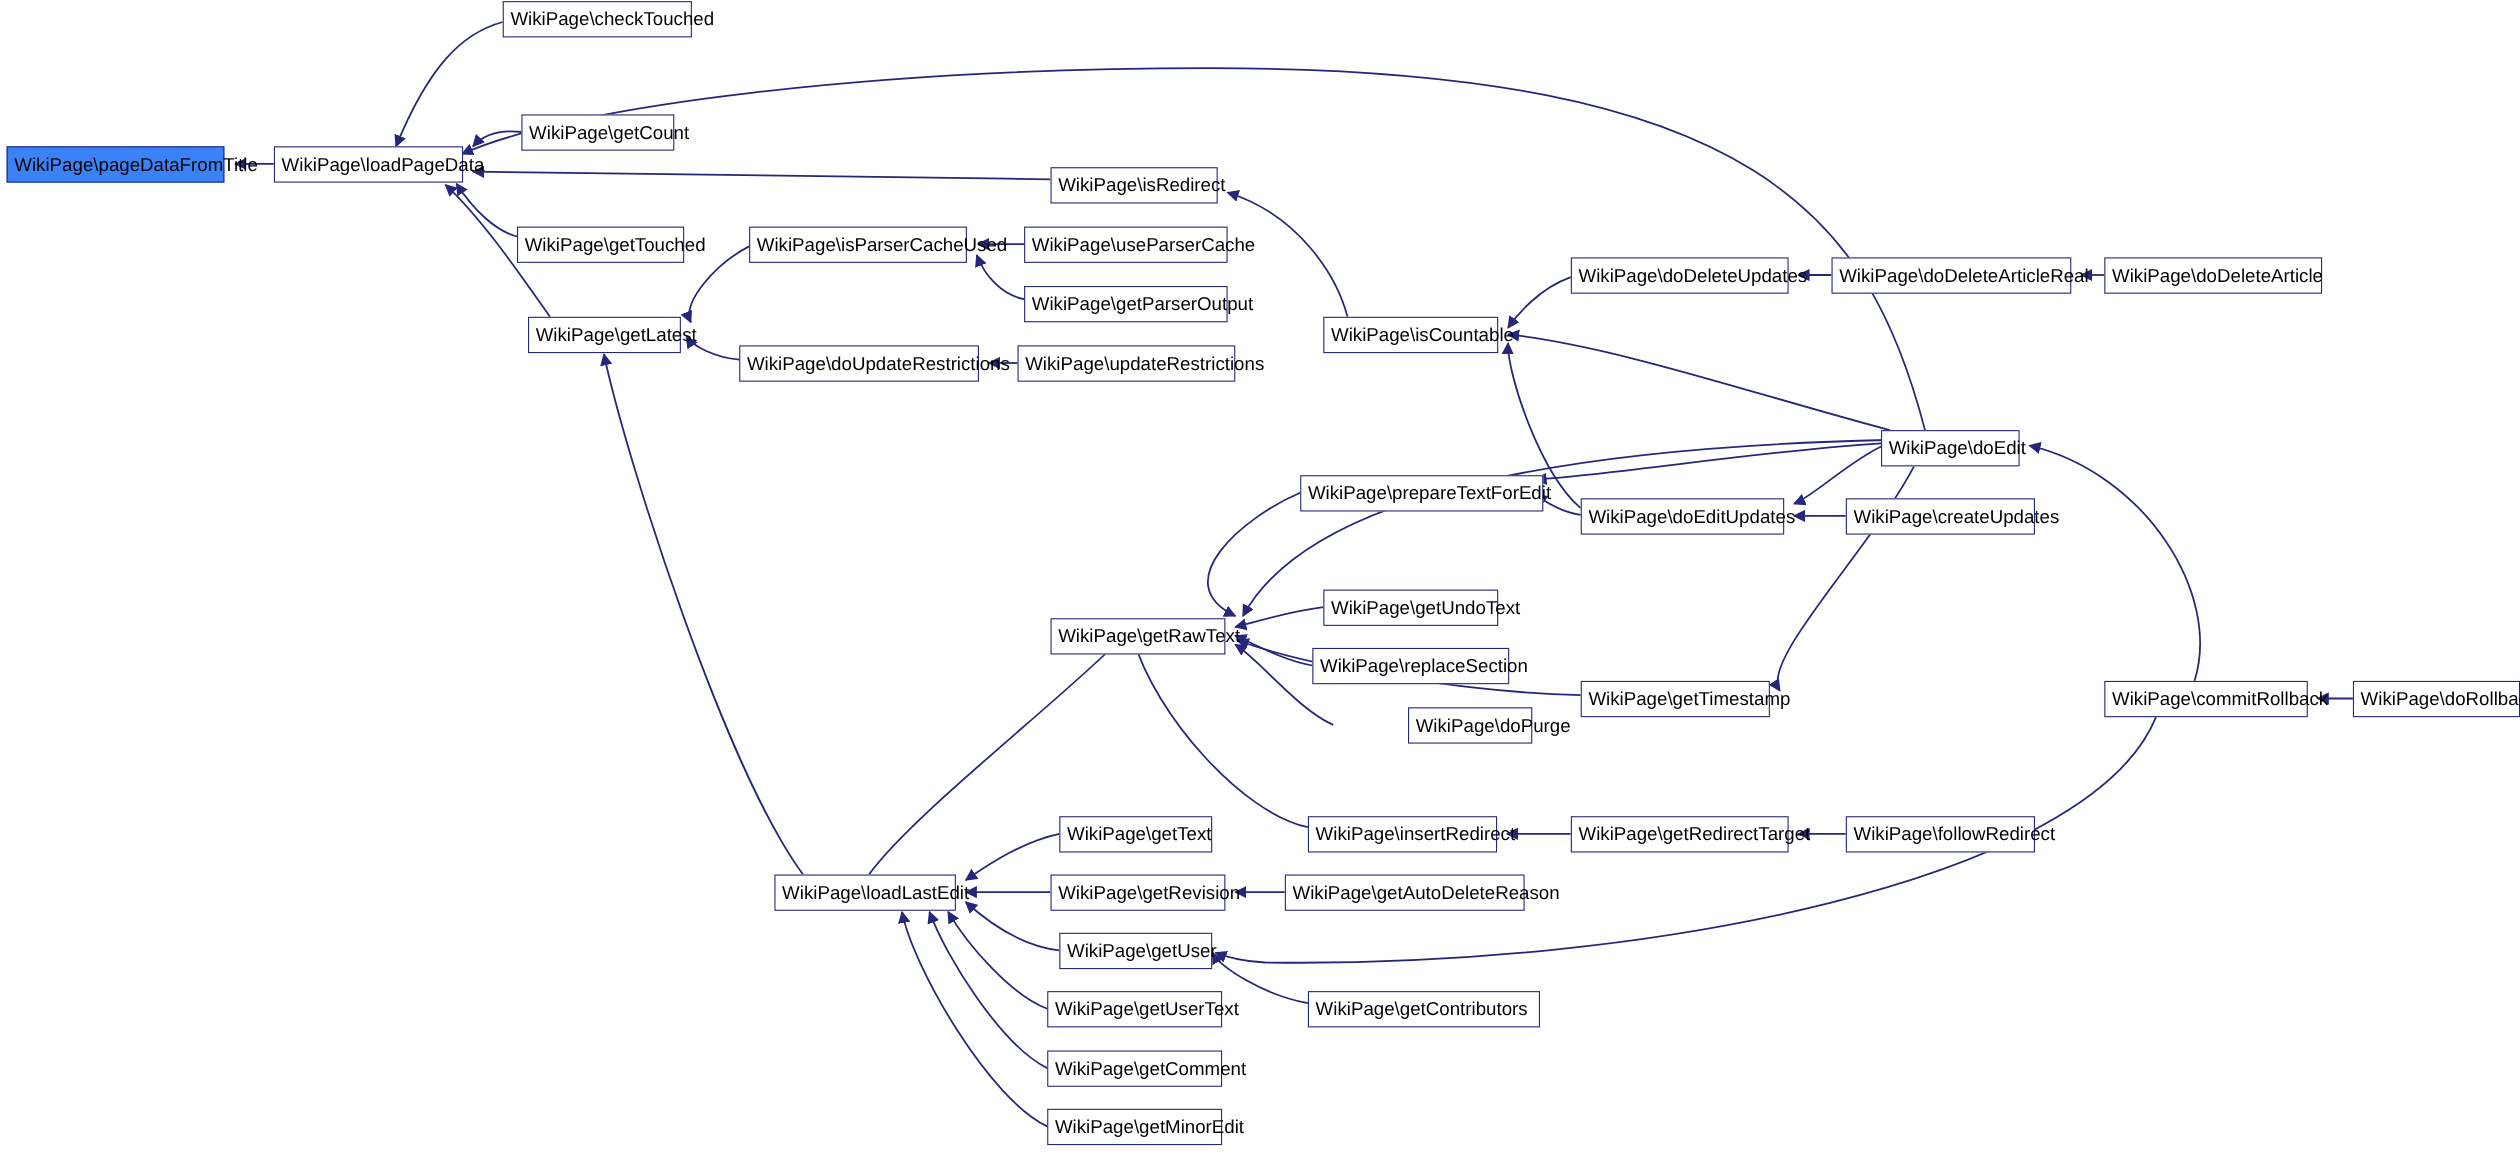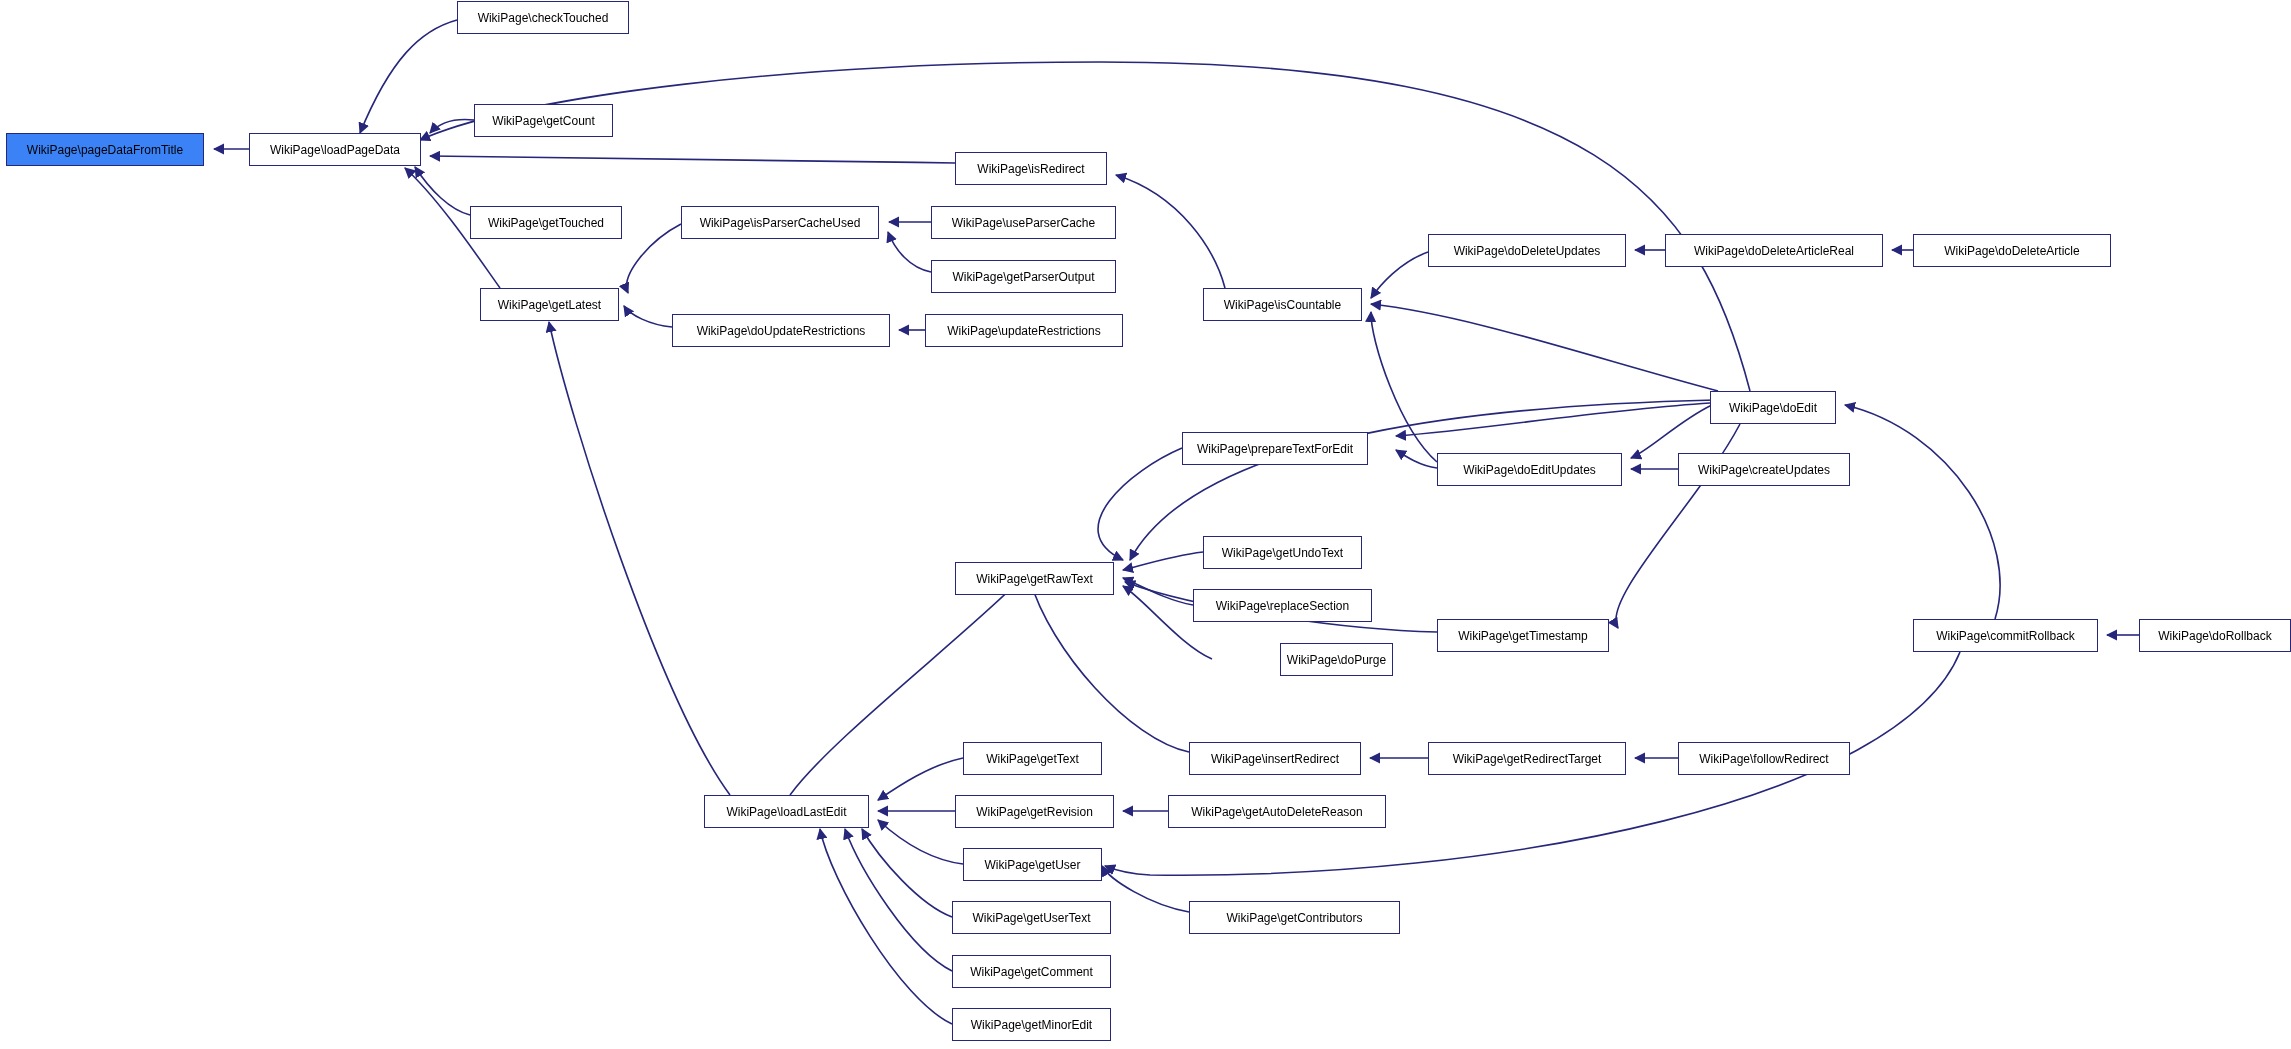--- a/index.html
+++ b/index.html
@@ -23,25 +23,25 @@
     top: 0;
     width: 2291px;
     height: 1049px;
   }
   .node {
     position: absolute;
     box-sizing: border-box;
     border: 1px solid #26267a;
     background: #ffffff;
     color: #000000;
-    font-size: 12px;
+    font-size: 17px;
     line-height: 1;
     display: flex;
     align-items: center;
-    justify-content: center;
+    justify-content: flex-start;
     white-space: nowrap;
     height: 33px;
     letter-spacing: 0px;
   }
   .node.root {
     background: #3b82f6;
   }
   .node span {
     padding: 0 6px;
   }
@@ -196,21 +196,21 @@
       </div>
       <div class="node" style="left: 1665px; top: 234px; width: 218px;">
         <span>WikiPage\doDeleteArticleReal</span>
       </div>
       <div class="node" style="left: 1913px; top: 234px; width: 198px;">
         <span>WikiPage\doDeleteArticle</span>
       </div>
       <div class="node" style="left: 1710px; top: 391px; width: 126px;">
         <span>WikiPage\doEdit</span>
       </div>
-      <div class="node" style="left: 1182px; top: 432px; width: 186px;">
+      <div class="node" style="left: 1182px; top: 432px; width: 221px;">
         <span>WikiPage\prepareTextForEdit</span>
       </div>
       <div class="node" style="left: 1437px; top: 453px; width: 185px;">
         <span>WikiPage\doEditUpdates</span>
       </div>
       <div class="node" style="left: 1678px; top: 453px; width: 172px;">
         <span>WikiPage\createUpdates</span>
       </div>
       <div class="node" style="left: 955px; top: 562px; width: 159px;">
         <span>WikiPage\getRawText</span>

